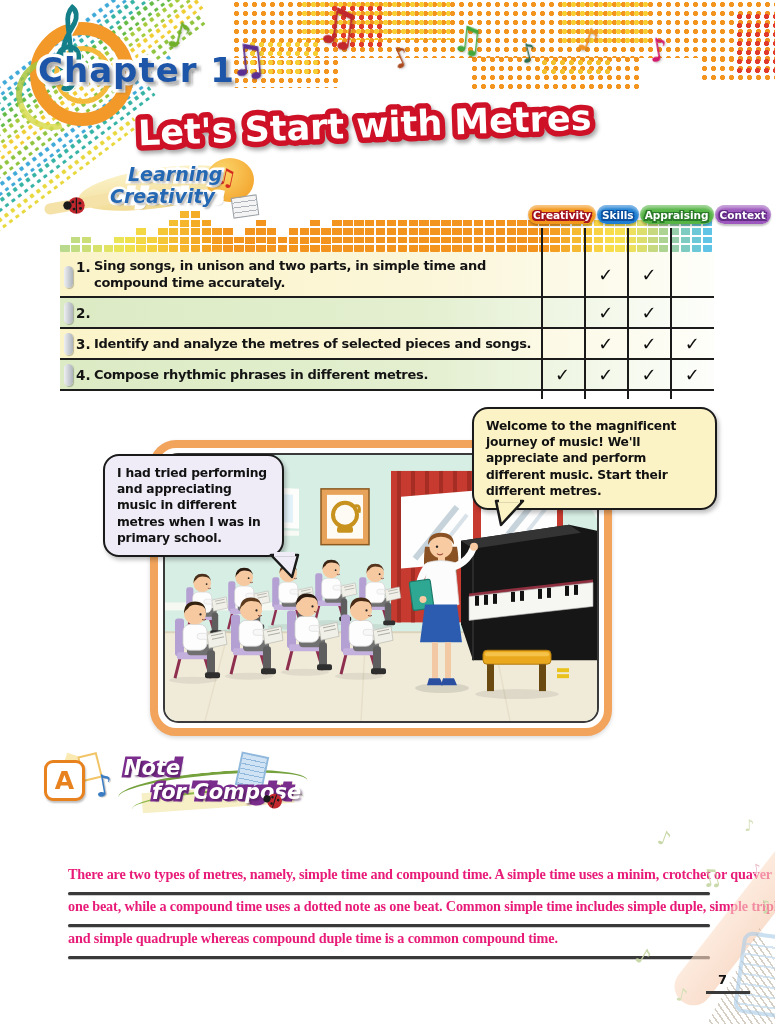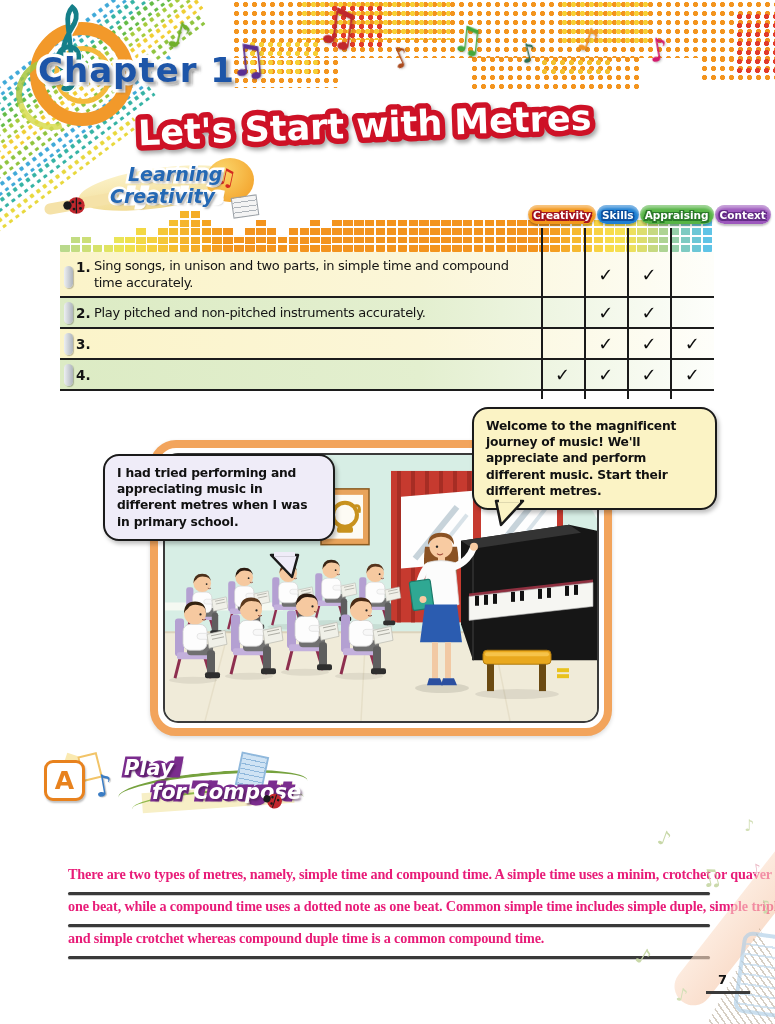--- a/index.html
+++ b/index.html
@@ -54,38 +54,38 @@
     color:#ffffff;white-space:nowrap;box-shadow:0 2px 2px rgba(0,0,0,.25), inset 0 3px 3px rgba(255,255,255,.45);}
   #objTable{position:absolute;left:60px;top:252px;width:654px;z-index:2;}
   .obj-row{position:relative;width:654px;height:31px;border-bottom:2px solid #1c1c1c;}
   .obj-row.tall{height:46px;}
   .obj-row.yellow{background:linear-gradient(to right,#FBF4C9 0%,#FBF6D8 55%,#FCFAE9 80%,#FEFEFA 100%);}
   .obj-row.green{background:linear-gradient(to right,#DCEBC4 0%,#E3EFCF 55%,#F1F7E7 80%,#FDFEFB 100%);}
   .row-pill{position:absolute;left:4px;top:50%;transform:translateY(-50%);width:9px;height:22px;border-radius:5px;
     background:linear-gradient(to right,#EDEFF2,#AEB4BC);box-shadow:1px 1px 1px rgba(0,0,0,.25);}
   .row-num{position:absolute;left:16px;top:50%;transform:translateY(-50%);font-size:13.5px;font-weight:bold;color:#141414;}
   .row-text{position:absolute;left:34px;top:50%;transform:translateY(-50%);width:446px;font-size:13px;
-    font-weight:normal;color:#141414;letter-spacing:-.3px;line-height:1.3;}
+    font-weight:bold;color:#141414;letter-spacing:-.3px;line-height:1.3;}
   .tall .row-pill{top:14px;transform:none;}
   .tall .row-num{top:7px;transform:none;}
   .tall .row-text{top:6px;transform:none;}
   .row-checks{position:absolute;left:481px;top:0;bottom:0;display:flex;}
   .chk{width:43.25px;display:flex;align-items:center;justify-content:center;font-size:18px;font-weight:bold;color:#0e0e0e;}
   .vline{position:absolute;width:2px;background:#1a1a1a;top:228px;height:171px;z-index:3;}
 
   
   .illus-frame{position:absolute;left:150px;top:440px;width:462px;height:296px;border:8px solid #F2A45C;
     border-radius:26px;background:#ffffff;z-index:1;box-shadow:0 2px 4px rgba(0,0,0,.15);}
   .illus-inner{position:absolute;left:5px;top:5px;right:5px;bottom:5px;border:2px solid #3a3a3a;border-radius:15px;
     overflow:hidden;background:#D9EFE6;}
   .illus-inner svg{display:block;width:100%;height:100%;}
 
   .bubble{position:absolute;border:2.5px solid #1a1a1a;border-radius:16px;padding:9px 12px;font-size:12.3px;
     font-weight:bold;line-height:1.32;color:#111;z-index:5;letter-spacing:-.2px;}
-  .bubble-left{left:103px;top:454px;width:232px;background:#EFECF8;box-shadow:2px 3px 4px rgba(0,0,0,.25);}
+  .bubble-left{left:103px;top:454px;width:181px;background:#EFECF8;box-shadow:2px 3px 4px rgba(0,0,0,.25);}
   .bubble-right{left:472px;top:407px;width:245px;background:#FBF3C5;box-shadow:2px 3px 4px rgba(0,0,0,.25);}
   .tail{position:absolute;z-index:6;}
 
   
   .fft-paper1{position:absolute;left:62px;top:756px;width:26px;height:30px;background:#FAE9B0;transform:rotate(18deg);}
   .fft-paper2{position:absolute;left:80px;top:754px;width:20px;height:26px;background:#fff;border:2px solid #F2C468;transform:rotate(-14deg);}
   .fft-badge{position:absolute;left:44px;top:760px;width:41px;height:41px;background:#fff;border:3px solid #E8821E;
     border-radius:9px;display:flex;align-items:center;justify-content:center;font-size:25px;font-weight:bold;
     color:#E8821E;z-index:2;box-shadow:1px 2px 2px rgba(0,0,0,.25);}
   .fft-note{position:absolute;left:94px;top:768px;font-size:30px;color:#3A7CC4;transform:rotate(-10deg);z-index:2;
@@ -272,41 +272,42 @@
         <div class="row-checks">
           <span class="chk"></span>
           <span class="chk">✓</span>
           <span class="chk">✓</span>
           <span class="chk"></span>
         </div>
       </div>
       <div class="obj-row green">
         <span class="row-pill"></span>
         <span class="row-num">2.</span>
-        <div class="row-text">Play pitched and non-pitched instruments accurately.</div>
         <div class="row-checks">
           <span class="chk"></span>
           <span class="chk">✓</span>
           <span class="chk">✓</span>
           <span class="chk"></span>
         </div>
       </div>
       <div class="obj-row yellow">
         <span class="row-pill"></span>
         <span class="row-num">3.</span>
+        <div class="row-text">Identify and analyze the metres of selected pieces and songs.</div>
         <div class="row-checks">
           <span class="chk"></span>
           <span class="chk">✓</span>
           <span class="chk">✓</span>
           <span class="chk">✓</span>
         </div>
       </div>
       <div class="obj-row green">
         <span class="row-pill"></span>
         <span class="row-num">4.</span>
+        <div class="row-text">Compose rhythmic phrases in different metres.</div>
         <div class="row-checks">
           <span class="chk">✓</span>
           <span class="chk">✓</span>
           <span class="chk">✓</span>
           <span class="chk">✓</span>
         </div>
       </div>
     </div>
   <div class="vline" style="left:541px;"></div>
   <div class="vline" style="left:584px;"></div>
@@ -469,42 +470,42 @@
 
   
   <div class="fft-paper1"></div>
   <div class="fft-paper2"></div>
   <div class="fft-badge">A</div>
   <span class="fft-note">♪</span>
   <div class="fft-arc1"></div>
   <div class="fft-band"></div>
   <div class="fft-arc2"></div>
   <div class="fft-sheet"></div>
-  <span class="fft-word1 outline-w" data-text="Food">Play</span>
+  <span class="fft-word1 outline-w" data-text="Food">Note</span>
   <span class="fft-word2 outline-w" data-text="for Thought">for Compose</span>
   <svg class="ladybug" style="left:262px;top:792px;transform:rotate(18deg);" viewBox="0 0 20 16" width="21" height="17">
     <circle cx="12" cy="8" r="7" fill="#C1272D"></circle>
       <circle cx="4.5" cy="8" r="3.5" fill="#1a1a1a"></circle>
     <line x1="12" y1="1.5" x2="12" y2="14.5" stroke="#1a1a1a" stroke-width="1"></line>
     <circle cx="9" cy="5" r="1.2" fill="#1a1a1a"></circle>
       <circle cx="15" cy="6" r="1.2" fill="#1a1a1a"></circle>
     <circle cx="10" cy="11" r="1.2" fill="#1a1a1a"></circle>
   </svg>
 
   <div id="answerLines">
       <div class="ans-block">
         <div class="ans-text">There are two types of metres, namely, simple time and compound time. A simple time uses a minim, crotchet or quaver as</div>
         <div class="ans-rule"></div>
       </div>
       <div class="ans-block">
         <div class="ans-text">one beat, while a compound time uses a dotted note as one beat. Common simple time includes simple duple, simple triple</div>
         <div class="ans-rule"></div>
       </div>
       <div class="ans-block">
-        <div class="ans-text">and simple crotchet whereas compound duple time is a common compound time.</div>
+        <div class="ans-text">and simple quadruple whereas compound duple time is a common compound time.</div>
         <div class="ans-rule"></div>
       </div>
     </div>
 
   
   <span class="page-num">7</span>
   <div class="page-num-rule"></div>
 
   
   <div class="deco-ribbon"></div>

